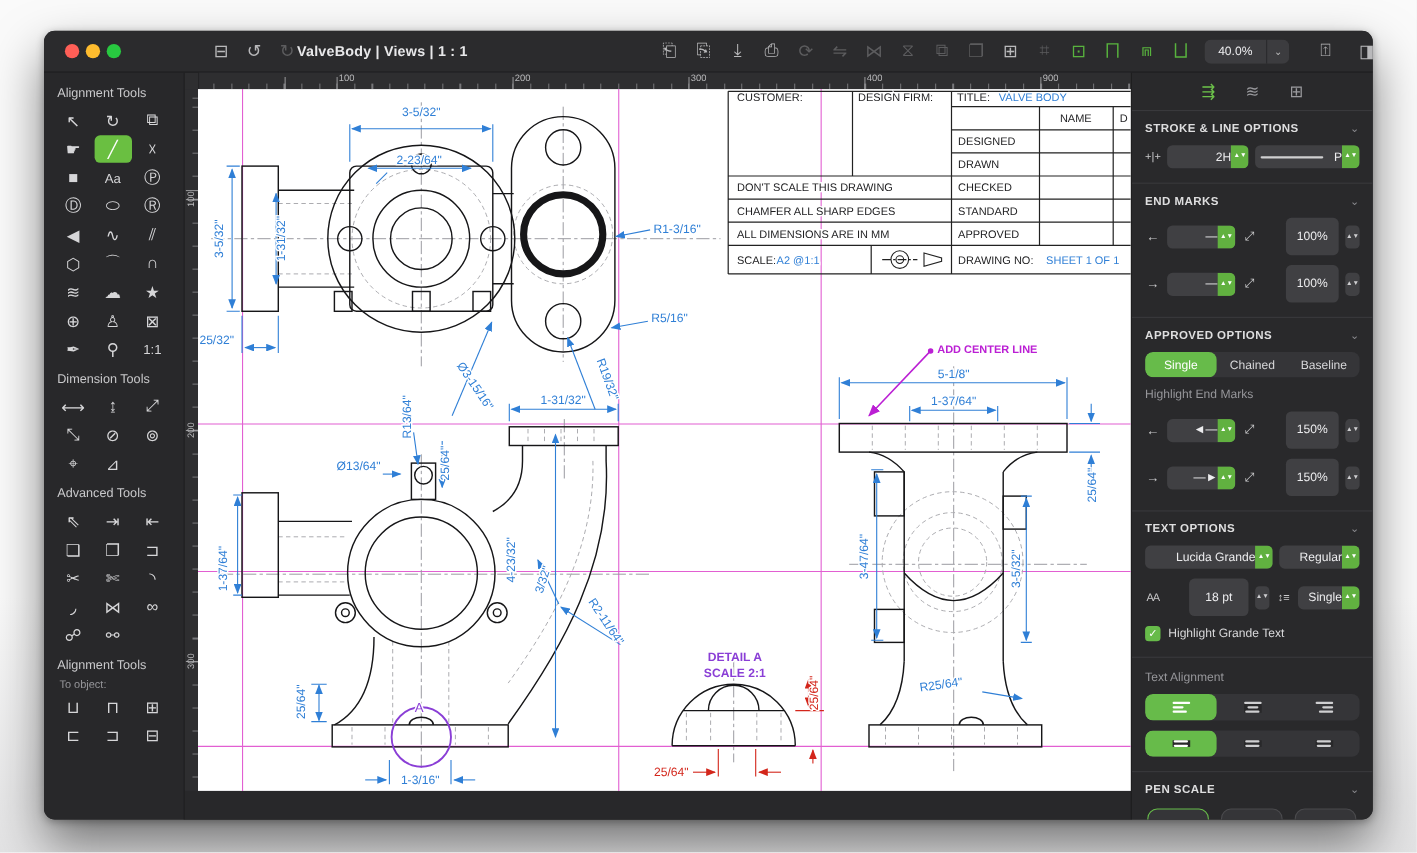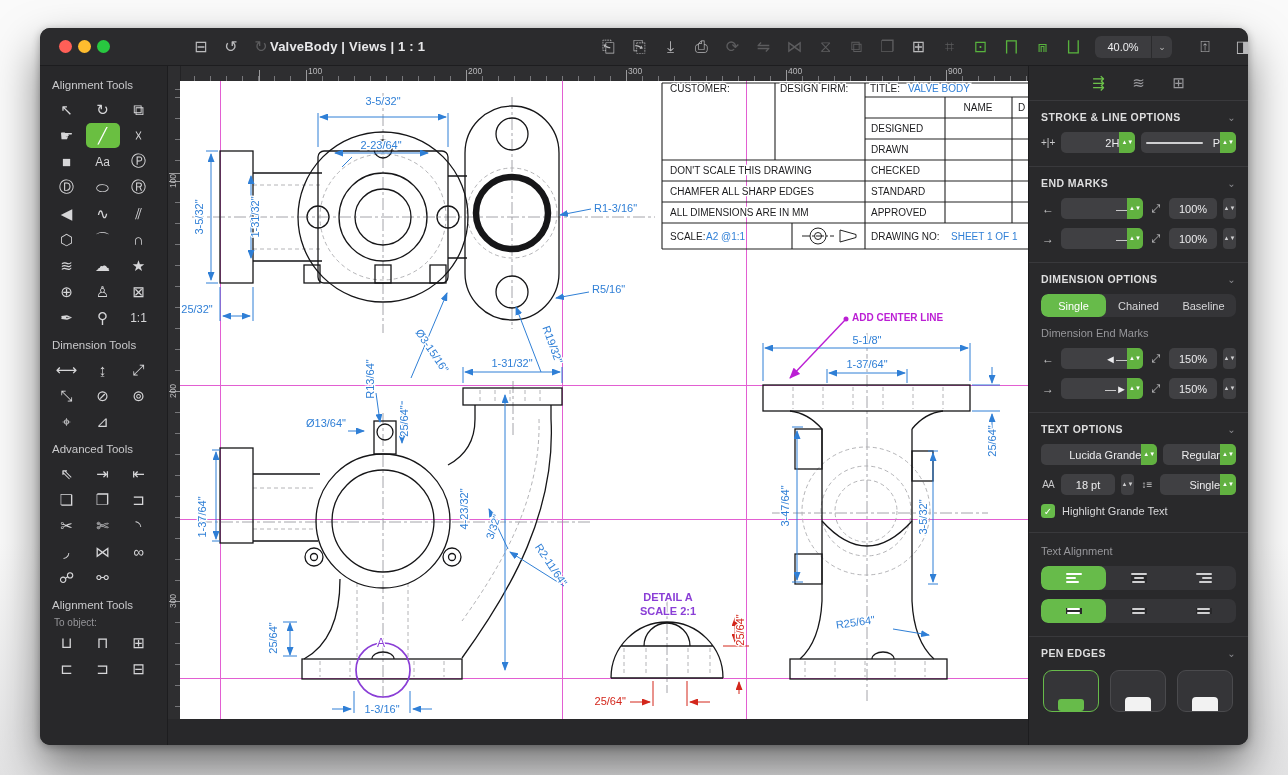--- a/index.html
+++ b/index.html
@@ -75,22 +75,22 @@
   .psec{padding:10px 12px 4px 12px;border-bottom:1px solid #39393c;}
   .phead{display:flex;justify-content:space-between;align-items:center;color:#dededf;
     font-size:10.5px;font-weight:bold;letter-spacing:.4px;margin-bottom:9px;}
   .phead .chev{color:#8a8a8e;font-weight:normal;font-size:10px;}
   .prow{display:flex;align-items:center;gap:6px;margin-bottom:9px;}
   .picon{color:#c9c9cb;font-size:12px;width:14px;text-align:center;flex:none;}
   .dd{display:flex;align-items:center;background:#404043;border-radius:5px;height:21px;overflow:hidden;}
   .dd .val{flex:1;text-align:right;color:#ececee;font-size:11px;white-space:nowrap;overflow:hidden;}
   .dd .gstep{width:16px;height:21px;background:#61b140;color:#fff;display:flex;flex-direction:column;
     align-items:center;justify-content:center;font-size:6px;line-height:5px;flex:none;}
-  .fld{background:#404043;border-radius:5px;height:21px;display:flex;align-items:center;
-    justify-content:center;color:#ececee;}
+  .fld{background:#404043;border-radius:5px;height:34px;display:flex;align-items:center;
+    justify-content:center;color:#ececee;margin-left:20px;}
   .stp{width:13px;height:21px;background:#404043;border-radius:4px;color:#cfcfd1;display:flex;
     flex-direction:column;align-items:center;justify-content:center;font-size:6px;line-height:5px;flex:none;}
   .lineprev{flex:1;height:2px;background:#cfcfd1;margin:0 5px;border-radius:1px;}
   .seg3{display:flex;background:#353538;border-radius:7px;height:23px;overflow:hidden;margin-bottom:10px;}
   .seg3 .seg{flex:1;display:flex;align-items:center;justify-content:center;color:#d6d6d8;font-size:11px;}
   .seg3 .seg.active{background:#67bb4a;color:#fff;border-radius:7px;}
   .gray-label{color:#96969a;font-size:11px;margin:2px 0 9px 0;}
   .format-btn{background:#48484b;border-radius:6px;height:22px;display:flex;align-items:center;
     justify-content:center;color:#ececee;margin:2px 2px 10px 2px;}
   .cbrow{display:flex;align-items:center;gap:7px;margin-bottom:10px;}
@@ -503,29 +503,29 @@
                 </span>
                 <span class="picon" style="font-size:11px">⤢</span>
                 <span class="fld" style="width:48px">100%</span>
                 <span class="stp">▲▼</span>
               </div>
             </div>
       </div>
 
       <div class="psec">
         <div class="phead">
-          <span>DIMENSION OPTIONS</span>
+          <span>APPROVED OPTIONS</span>
           <span class="chev">⌄</span>
         </div>
         <div class="seg3" id="dim-modes">
               <span class="seg active">Single</span>
               <span class="seg">Chained</span>
               <span class="seg">Baseline</span>
             </div>
-        <div class="gray-label">Dimension End Marks</div>
+        <div class="gray-label">Highlight End Marks</div>
         <div id="dim-endmark-rows">
               <div class="prow">
                 <span class="picon">←</span>
                 <span class="dd" style="flex:1.2">
                   <span class="val">◄—</span>
                   <span class="gstep">▲▼</span>
                 </span>
                 <span class="picon" style="font-size:11px">⤢</span>
                 <span class="fld" style="width:48px">150%</span>
                 <span class="stp">▲▼</span>
@@ -616,21 +616,21 @@
             <span class="bars center">
                   <i class="w3"></i>
                   <i class="w3"></i>
                 </span>
               </span>
         </div>
       </div>
 
       <div class="psec" style="border-bottom:none">
         <div class="phead">
-          <span>PEN EDGES</span>
+          <span>PEN SCALE</span>
           <span class="chev">⌄</span>
         </div>
         <div class="penrow">
           <span class="pen-btn sel">
                 <span class="nib green"></span>
               </span>
           <span class="pen-btn">
                 <span class="nib"></span>
               </span>
           <span class="pen-btn">

